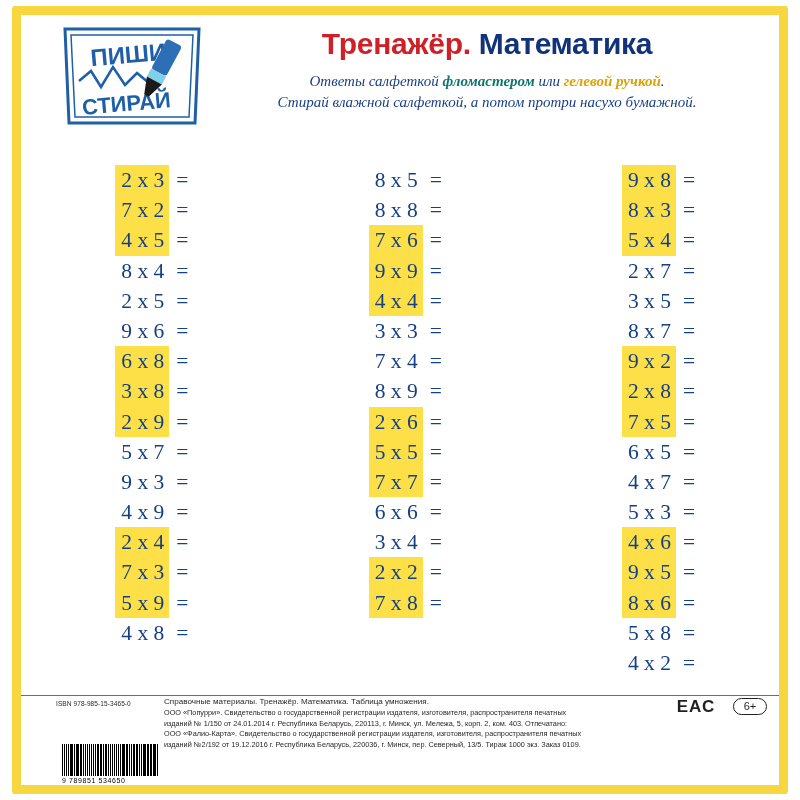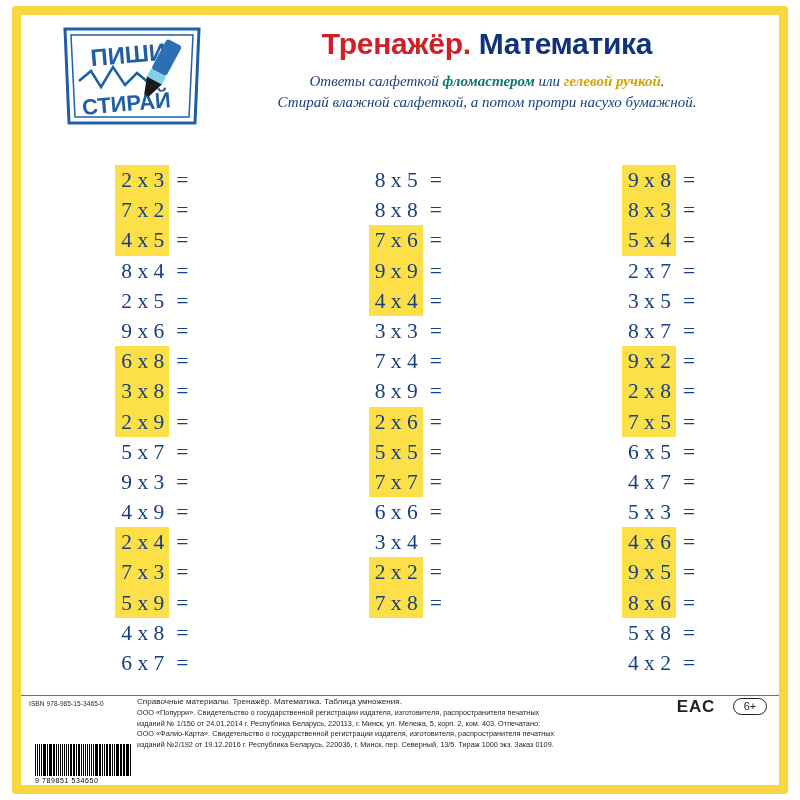--- a/index.html
+++ b/index.html
@@ -155,20 +155,21 @@
     right: 0;
     bottom: 0;
     height: 90px;
     border-top: 1px solid #6d6e70;
     box-sizing: border-box;
   }
   .footer-inner {
     position: relative;
     height: 100%;
     padding: 3px 8px 0 8px;
+    margin-left: 27px;
   }
   .isbn-text {
     position: absolute;
     left: 8px;
     top: 4px;
     font-family: "Liberation Sans", sans-serif;
     font-size: 6.5px;
     color: #231f20;
     letter-spacing: 0.1px;
   }
@@ -289,21 +290,20 @@
             <div class="prob hl"><span class="expr">6 x 8</span><span class="eq">=</span></div>
             <div class="prob hl"><span class="expr">3 x 8</span><span class="eq">=</span></div>
             <div class="prob hl"><span class="expr">2 x 9</span><span class="eq">=</span></div>
             <div class="prob"><span class="expr">5 x 7</span><span class="eq">=</span></div>
             <div class="prob"><span class="expr">9 x 3</span><span class="eq">=</span></div>
             <div class="prob"><span class="expr">4 x 9</span><span class="eq">=</span></div>
             <div class="prob hl"><span class="expr">2 x 4</span><span class="eq">=</span></div>
             <div class="prob hl"><span class="expr">7 x 3</span><span class="eq">=</span></div>
             <div class="prob hl"><span class="expr">5 x 9</span><span class="eq">=</span></div>
             <div class="prob"><span class="expr">4 x 8</span><span class="eq">=</span></div>
-            <div class="prob"><span class="expr">6 x 7</span><span class="eq">=</span></div>
           </div>
         <div class="col" id="col2">
             <div class="prob"><span class="expr">8 x 5</span><span class="eq">=</span></div>
             <div class="prob"><span class="expr">8 x 8</span><span class="eq">=</span></div>
             <div class="prob hl"><span class="expr">7 x 6</span><span class="eq">=</span></div>
             <div class="prob hl"><span class="expr">9 x 9</span><span class="eq">=</span></div>
             <div class="prob hl"><span class="expr">4 x 4</span><span class="eq">=</span></div>
             <div class="prob"><span class="expr">3 x 3</span><span class="eq">=</span></div>
             <div class="prob"><span class="expr">7 x 4</span><span class="eq">=</span></div>
             <div class="prob"><span class="expr">8 x 9</span><span class="eq">=</span></div>

